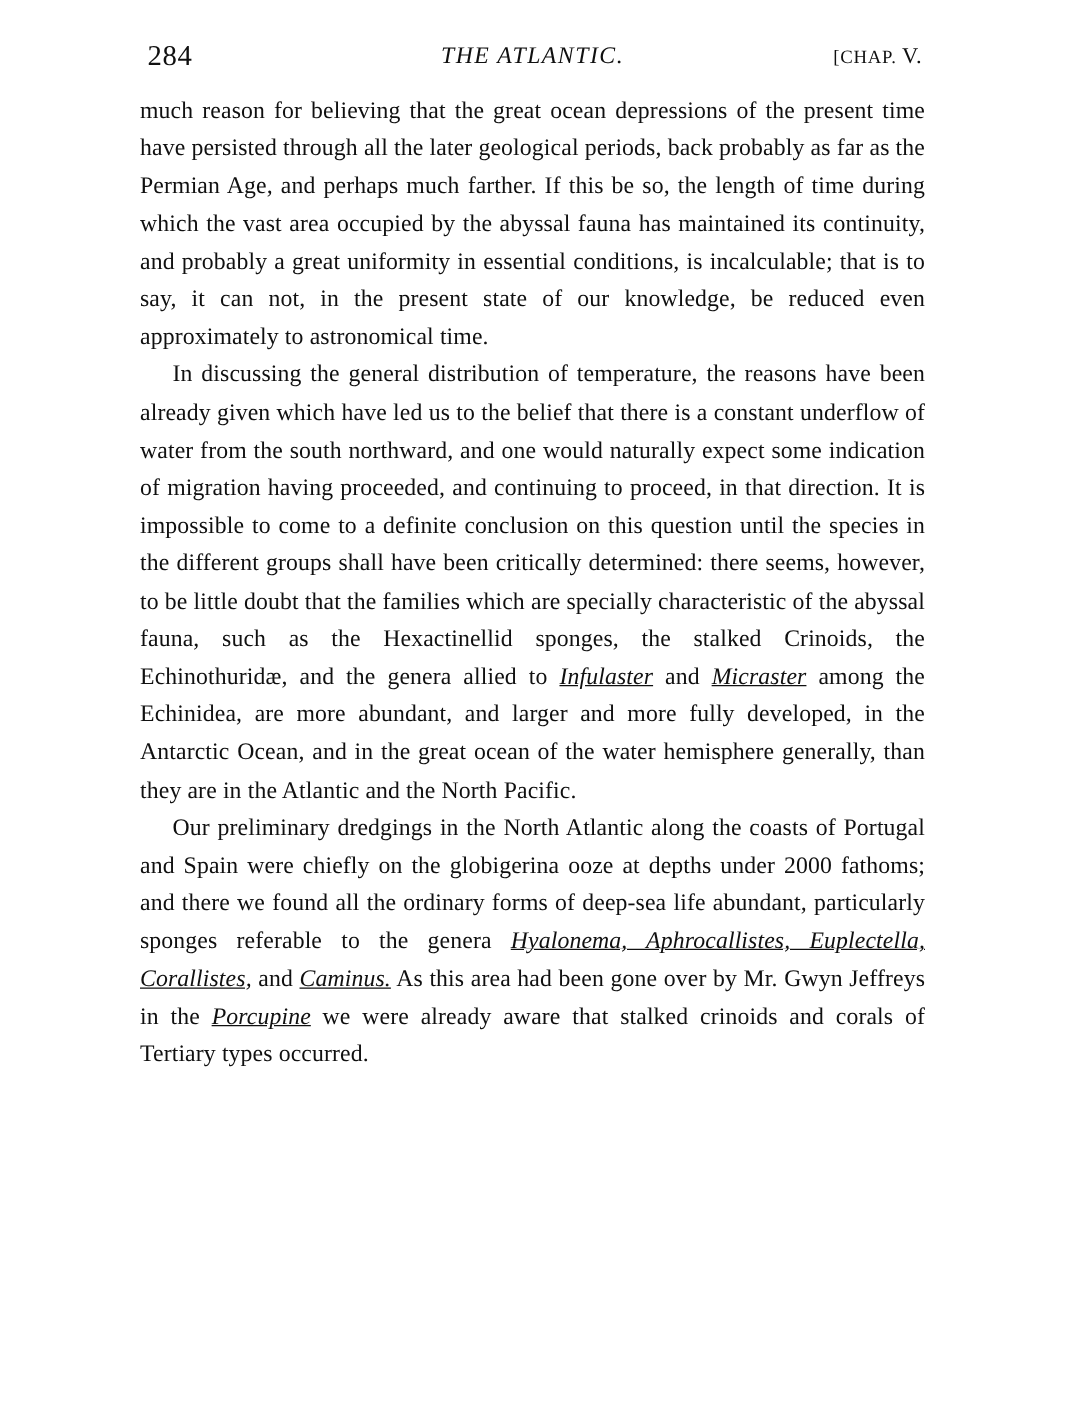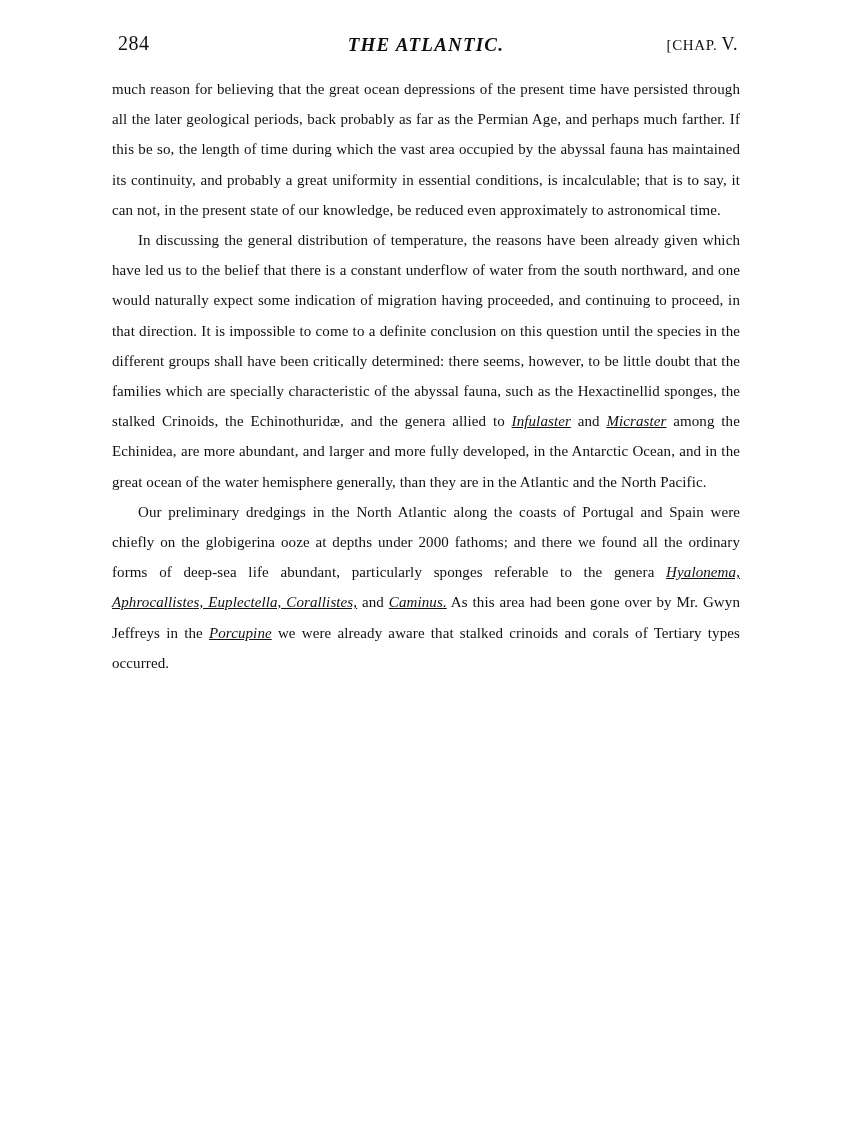--- a/index.html
+++ b/index.html
@@ -23,47 +23,47 @@
   }
   .running-head {
     position: relative;
     height: 30px;
     margin-bottom: 16px;
   }
   .folio {
     position: absolute;
     left: 6px;
     top: 4px;
-    font-size: 20px;
+    font-size: 23px;
     letter-spacing: 0.5px;
   }
   .head-title {
     position: absolute;
     left: 0;
     right: 0;
     top: 6px;
     text-align: center;
     font-size: 19px;
     font-style: italic;
-    font-weight: 700;
+    font-weight: 400;
     letter-spacing: 1.2px;
   }
   .chap-ref {
     position: absolute;
     right: 2px;
     top: 6px;
     font-size: 15px;
     letter-spacing: 0.6px;
     text-align: center;
   }
   .chap-ref .big {
     font-size: 18px;
   }
   .body-text {
-    font-size: 15px;
+    font-size: 19px;
     line-height: 30.2px;
     text-align: justify;
     text-justify: inter-word;
     letter-spacing: 0.1px;
   }
   .body-text p {
     margin: 0;
     text-indent: 26px;
   }
   .body-text p.noindent {

